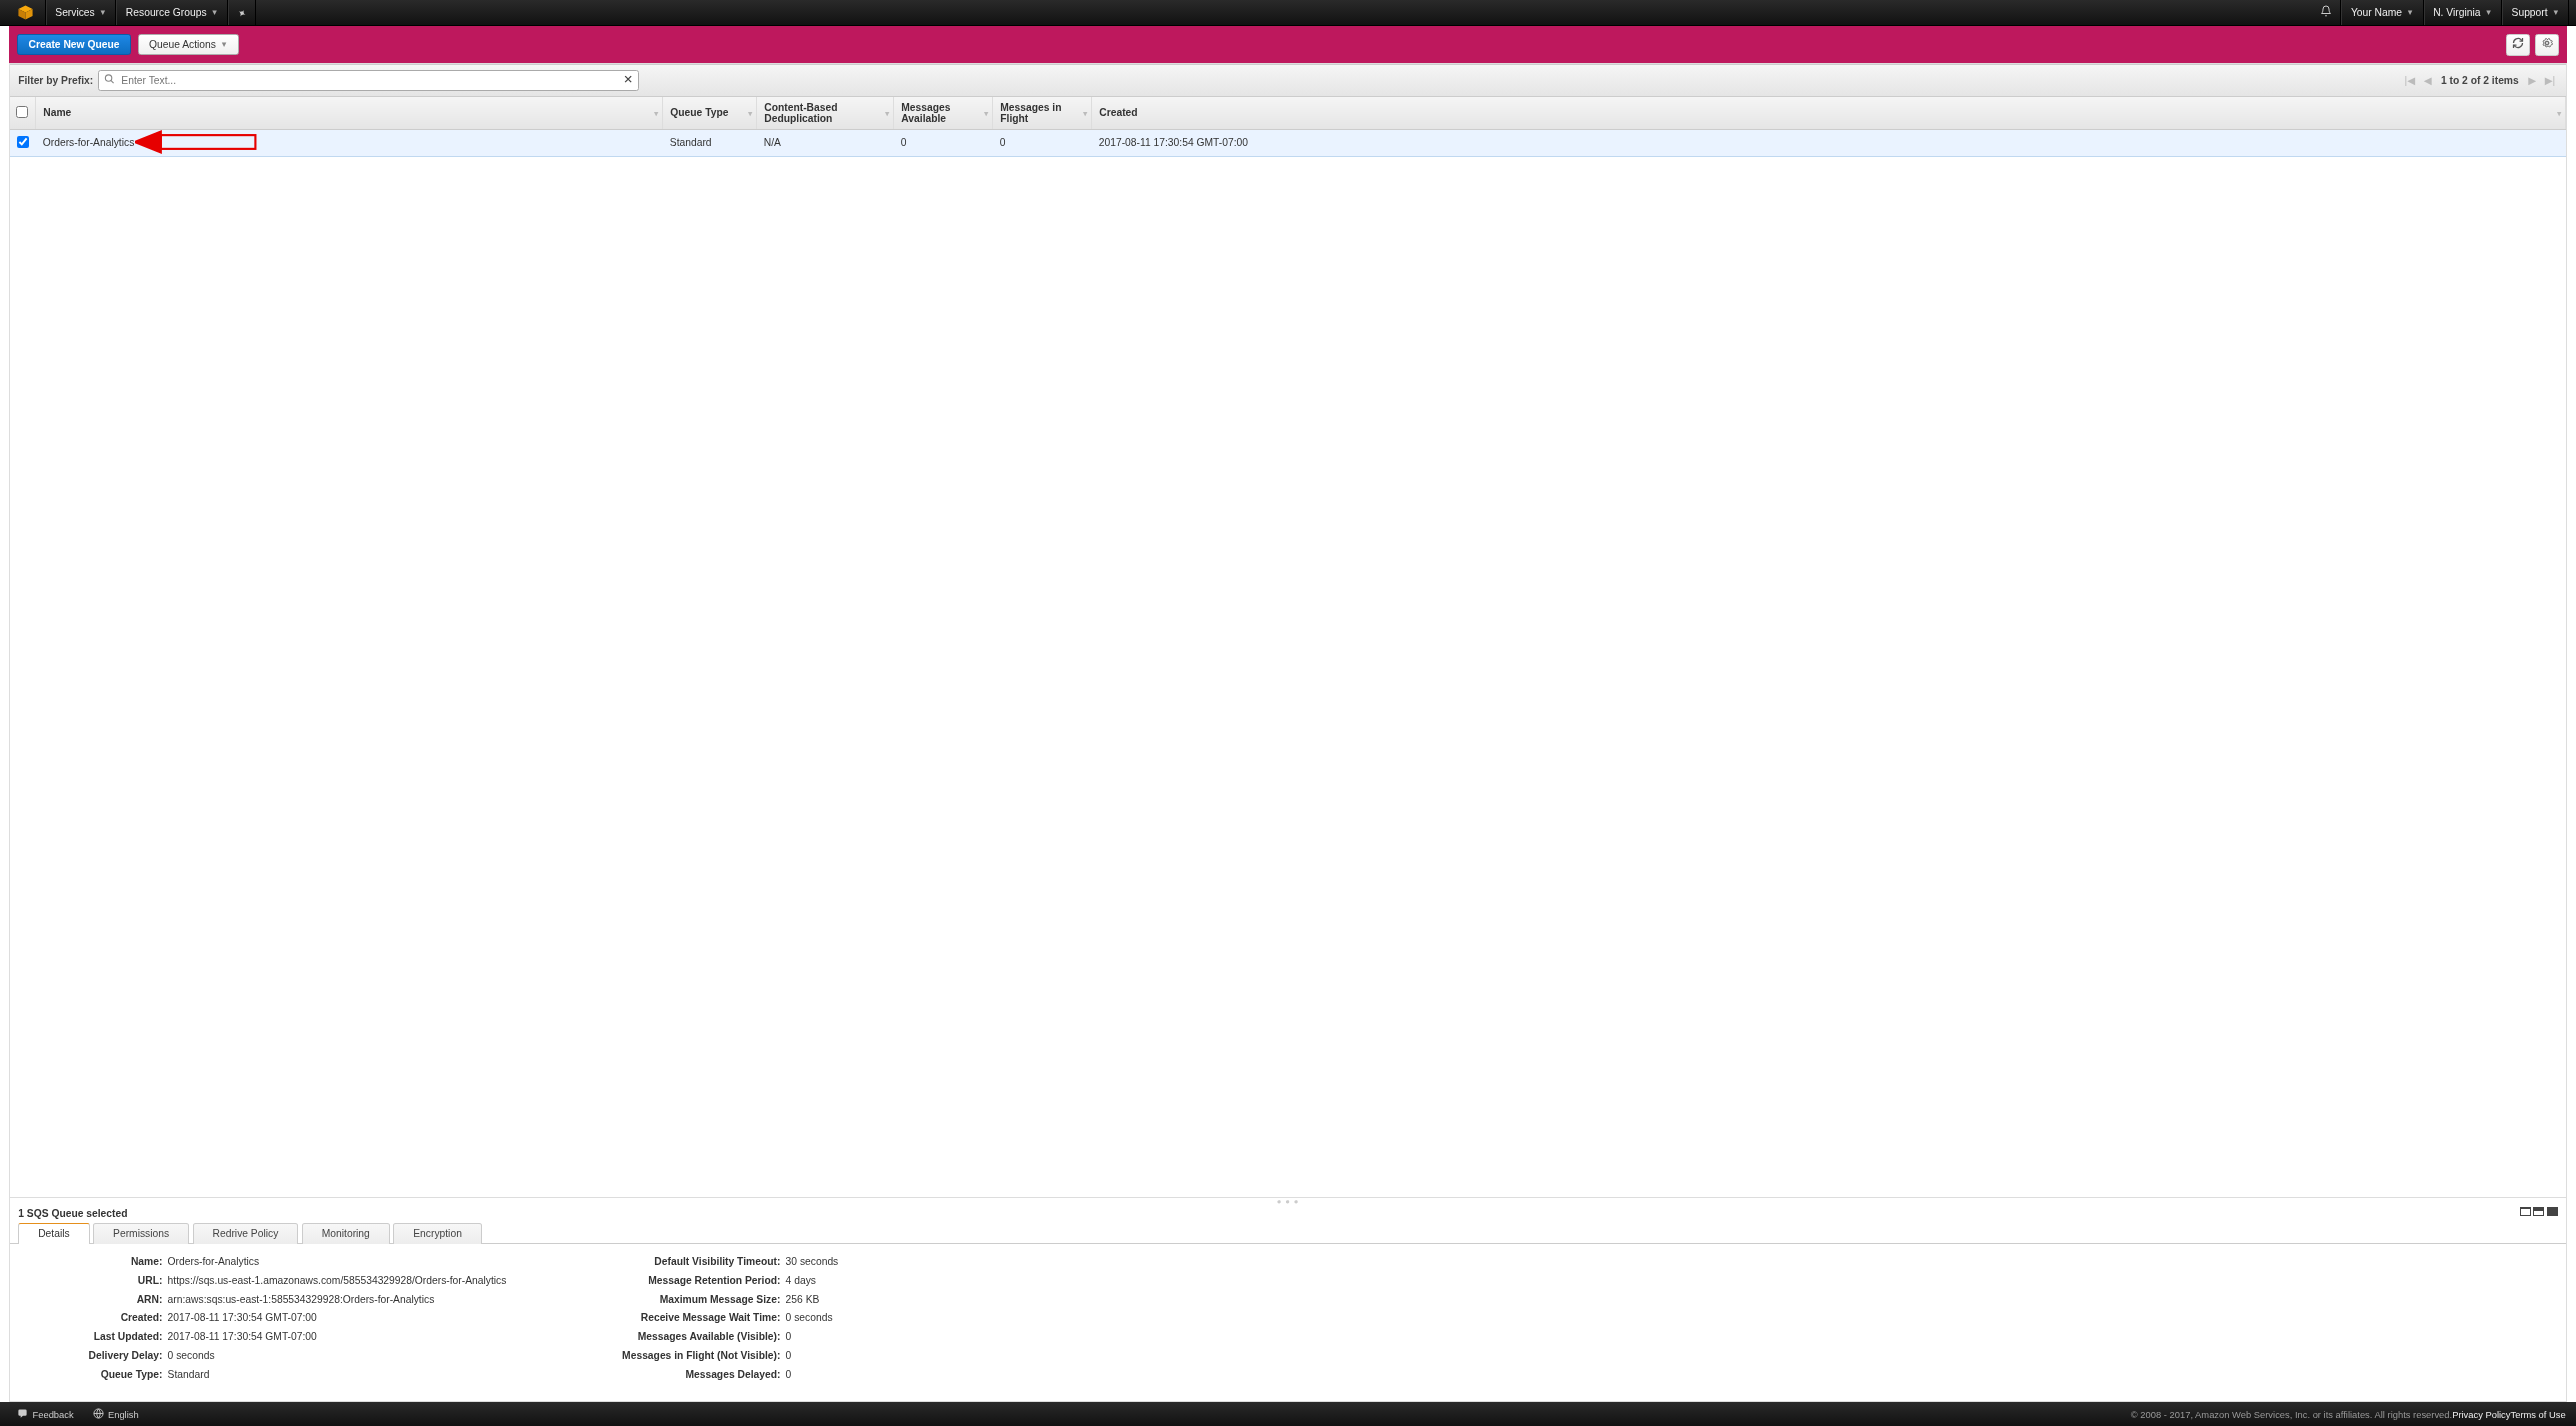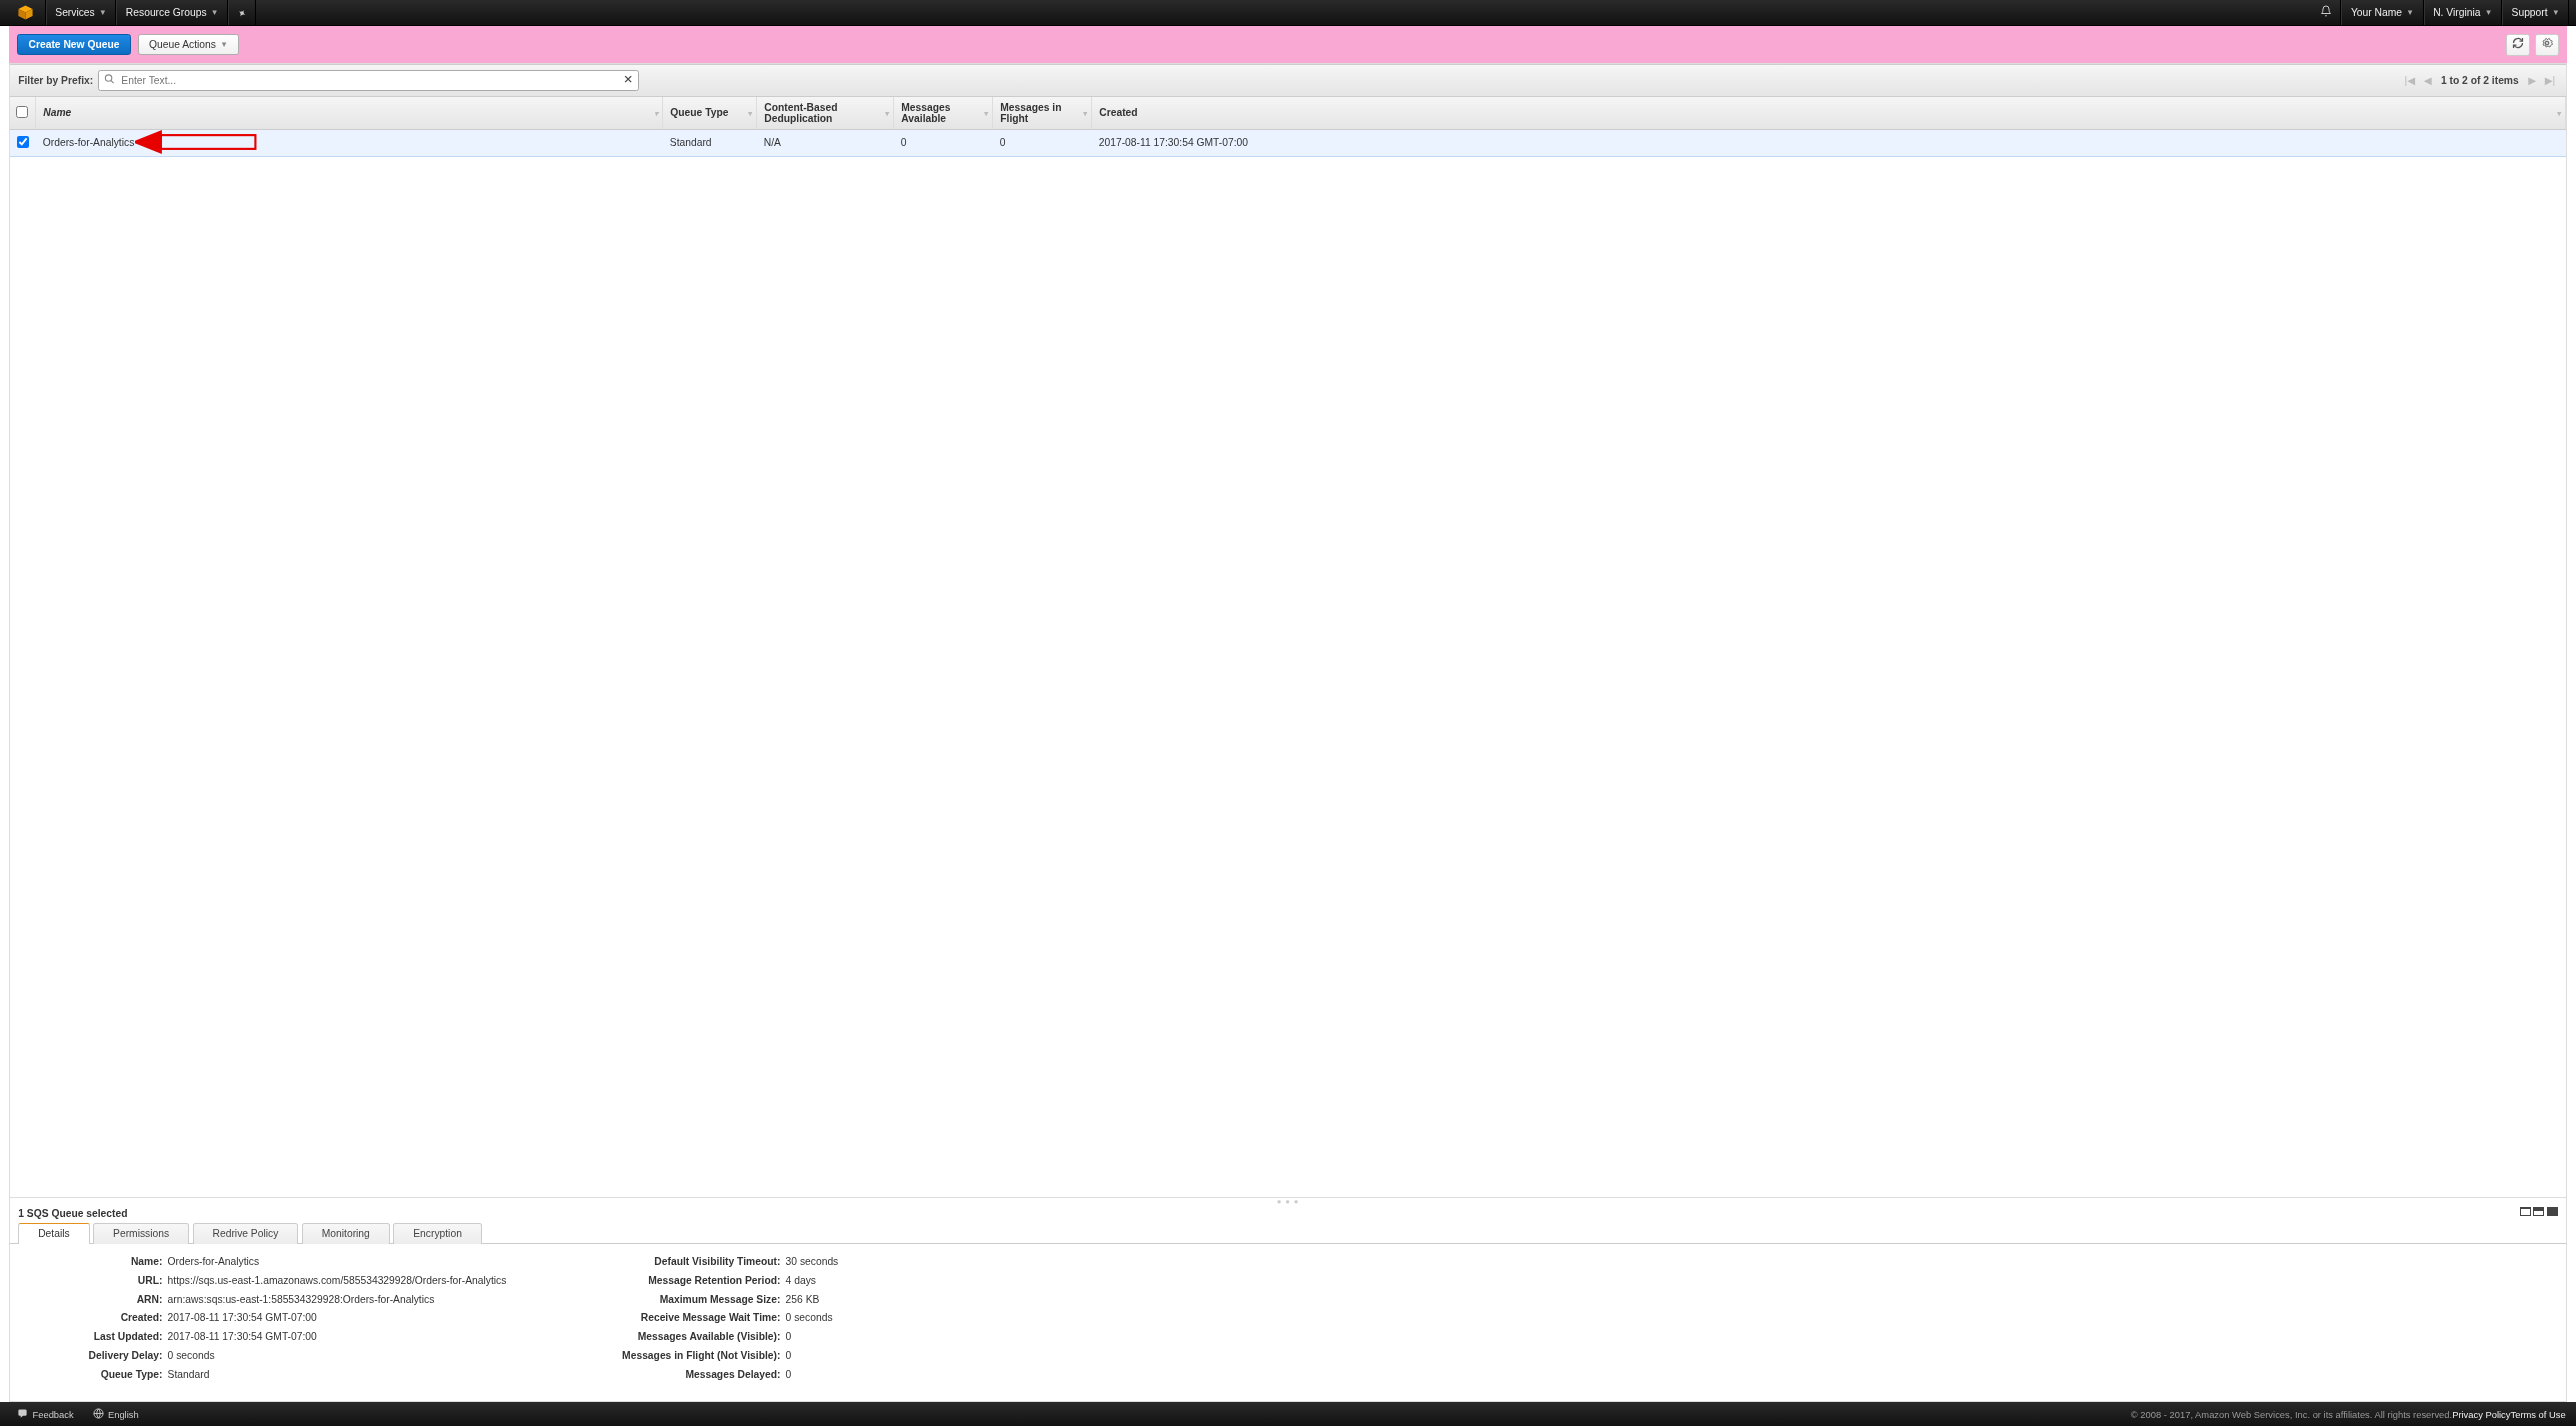--- a/index.html
+++ b/index.html
@@ -9,21 +9,21 @@
 .top-nav .nav-left, .top-nav .nav-right { display: flex; align-items: center; height: 100%; }
 .top-nav .nav-right { margin-left: auto; }
 .nav-item { padding: 0 8.6px; height: 100%; display: flex; align-items: center; gap: 4.3px; cursor: pointer; border-left: 0.9px solid #333; border-right: 0.9px solid #000; justify-content: space-between; }
 .nav-item:first-child { border-left: none; }
 .nav-item .caret { font-size: 7.7px; color: #aaa; }
 .aws-cube { width: 20.6px; height: 20.6px; display: flex; align-items: center; justify-content: center; }
 .aws-cube svg { width: 17px; height: 17px; }
 .bell-icon { font-size: 12px; }
 .pin-icon { font-size: 10.3px; color: #ccc; transform: rotate(30deg); }
 
-.toolbar { background: #f9a8d4; padding: 7.7px 8.6px; display: flex; align-items: center; gap: 6.9px; }
+.toolbar { background: #be185d; padding: 7.7px 8.6px; display: flex; align-items: center; gap: 6.9px; }
 .btn { border: 0.9px solid #adadad; border-radius: 2.6px; padding: 4.3px 10.3px; font-size: 10.3px; cursor: pointer; background: linear-gradient(#fff,#f0f0f0); color: #333; display: inline-flex; align-items: center; gap: 4.3px; }
 .btn-primary { background: linear-gradient(#1e88e5,#0d6dc1); color: #fff; border-color: #0d5ba6; font-weight: bold; }
 .btn .caret { font-size: 7.7px; color: #888; }
 .toolbar-right { margin-left: auto; display: flex; gap: 5.2px; }
 .icon-btn { border: 0.9px solid #ccc; border-radius: 2.6px; width: 24px; height: 22px; display: flex; align-items: center; justify-content: center; background: linear-gradient(#fff,#f0f0f0); cursor: pointer; color: #555; font-size: 12px; }
 
 .filter-bar { background: linear-gradient(#f5f5f5,#e5e5e5); border-top: 0.9px solid #ccc; border-bottom: 0.9px solid #ccc; padding: 4.3px 8.6px; display: flex; align-items: center; gap: 5.2px; }
 .filter-label { font-weight: bold; color: #444; }
 .search-wrap { position: relative; flex: 0 0 541px; }
 .search-wrap input { width: 100%; padding: 4.3px 24px 4.3px 22px; border: 0.9px solid #aaa; border-radius: 2.6px; font-size: 10.3px; }
@@ -34,21 +34,21 @@
 .pager .pg-text { color: #444; font-weight: bold; padding: 0 3.4px; }
 
 .queue-table { width: 100%; border-collapse: collapse; }
 .queue-table th { background: linear-gradient(#f5f5f5,#e5e5e5); border-bottom: 0.9px solid #ccc; border-right: 0.9px solid #ddd; text-align: left; padding: 5.2px 6.9px; font-weight: bold; color: #333; font-size: 10.3px; position: relative; }
 .queue-table th .sort-ind { position: absolute; right: 4.3px; top: 50%; transform: translateY(-50%); color: #bbb; font-size: 7.7px; }
 .queue-table td { border-bottom: 0.9px solid #eee; padding: 6px 6.9px; font-size: 10.3px; color: #333; }
 .queue-table tr.row-selected { background: #eaf3ff; }
 .queue-table tr.row-selected td { border-top: 0.9px solid #c0d8f0; border-bottom: 0.9px solid #c0d8f0; }
 .queue-table input[type=checkbox] { width: 12px; height: 12px; }
 .chk-cell { width: 26px; text-align: center; }
-.th-name { width: 627px; font-style: italic; }
+.th-name { width: 627px; }
 .th-qt { width: 94px; }
 .th-cbd { width: 137px; }
 .th-ma { width: 99px; }
 .th-mf { width: 99px; }
 
 .arrow-annot { position: absolute; pointer-events: none; z-index: 5; }
 
 .splitter { height: 6.9px; background: #fff; border-top: 0.9px solid #ddd; display: flex; align-items: center; justify-content: center; cursor: row-resize; }
 .splitter .dots { color: #ccc; letter-spacing: 0.9px; font-size: 7.7px; }
 .panel-header { background: #fff; padding: 0 8.6px; display: flex; align-items: flex-start; border-bottom: none; }

